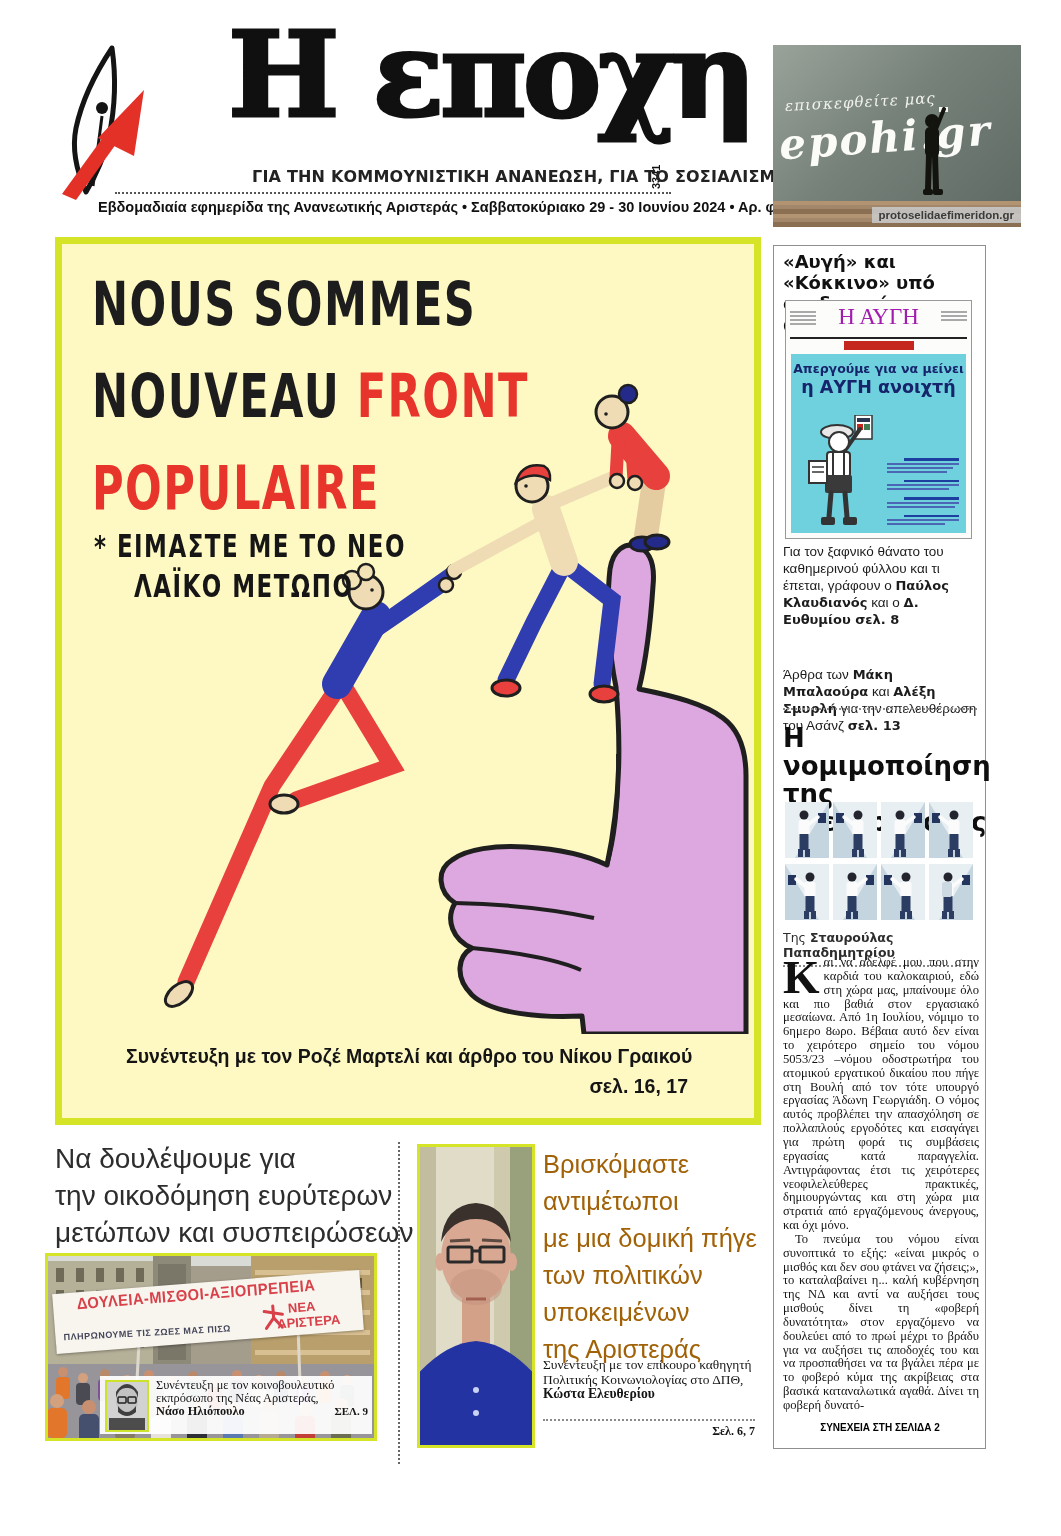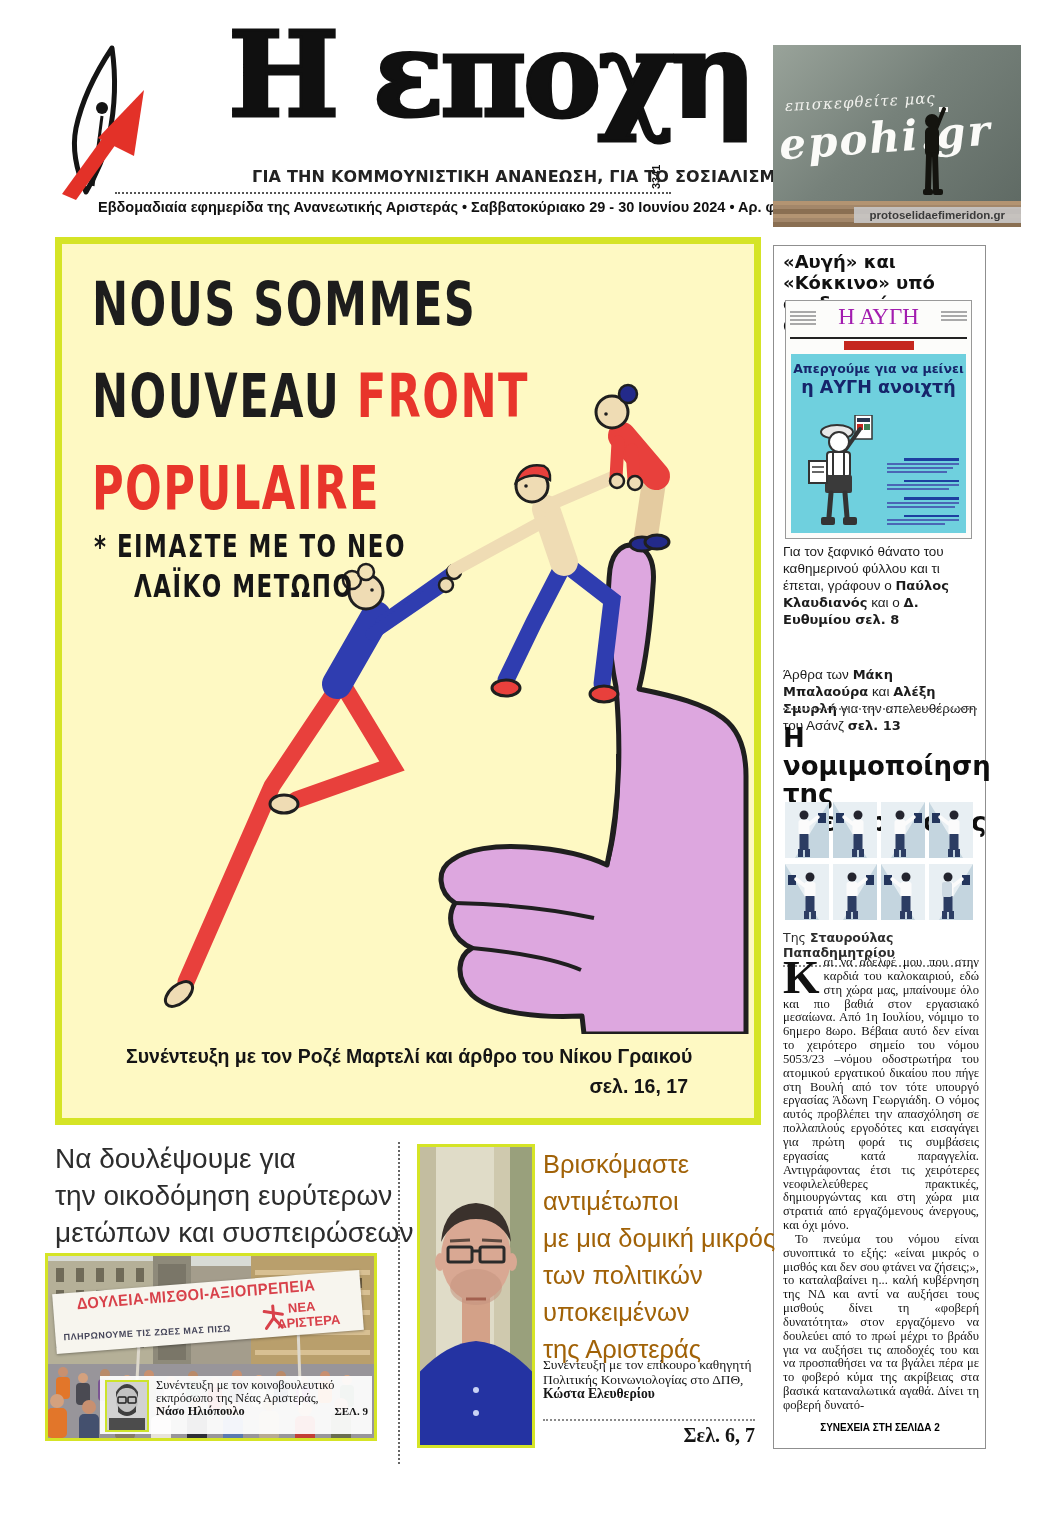--- a/index.html
+++ b/index.html
@@ -22,21 +22,21 @@
   #promo{left:773px;top:45px;width:248px;height:182px;overflow:hidden;
     background:linear-gradient(135deg,#99a39a 0%,#76817a 45%,#5d6862 100%);}
   #promo-visit{left:12px;top:48px;color:#f2f2ee;font-size:15px;font-style:italic;
     font-family:"DejaVu Serif",serif;transform:rotate(-3deg);letter-spacing:1px;}
   #promo-site{left:6px;top:68px;color:#fbfbf8;font-size:42px;font-style:italic;font-weight:bold;
     font-family:"DejaVu Serif",serif;transform:rotate(-4deg);letter-spacing:2px;}
   #promo-floor{left:0;bottom:0;width:248px;height:26px;
     background:repeating-linear-gradient(0deg,#8a6f52 0 5px,#a3876a 5px 9px,#b39472 9px 13px);}
   #promo-figure{left:150px;top:62px;}
   #promo-watermark{right:0;bottom:4px;background:rgba(200,200,200,.88);color:#3a3a3a;
-    font-weight:bold;font-size:11.5px;padding:2px 16px;}
+    font-weight:bold;font-size:11.5px;padding:2px 7px;}
 
   
   #feature{left:55px;top:237px;width:692px;height:874px;border:7px solid #d5e426;background:#fef9c3;}
   .fh-line{position:absolute;left:30px;white-space:nowrap;font-family:"DejaVu Sans",sans-serif;
     font-weight:bold;font-size:60px;line-height:1;letter-spacing:2px;transform:scaleX(.72);
     transform-origin:0 0;color:#1d1d1d;z-index:2;}
   .fh-red{color:#e8352b;}
   .fsub{position:absolute;white-space:nowrap;font-family:"DejaVu Sans",sans-serif;font-weight:bold;
     font-size:31px;letter-spacing:2px;transform:scaleX(.74);transform-origin:0 0;color:#161616;z-index:2;}
   #feature-illustration{left:92px;top:110px;z-index:1;}
@@ -111,21 +111,21 @@
 
   
   #bm-photo{left:417px;top:1144px;width:112px;height:298px;border:3px solid #d5e426;overflow:hidden;}
   .bm-h{position:absolute;left:543px;white-space:nowrap;font-size:25.5px;line-height:37.5px;
     color:#a16207;font-family:"Liberation Sans",sans-serif;}
   #bm-note{left:543px;top:1358px;width:215px;font-family:"Liberation Serif",serif;font-size:13.4px;
     line-height:14.6px;color:#141414;}
   #bm-note b{font-size:13.6px;}
   #bm-dots{left:543px;top:1419px;width:212px;border-top:2px dotted #8a8a8a;height:0;}
   #bm-page{left:543px;top:1424px;width:212px;text-align:right;font-family:"Liberation Serif",serif;
-    font-weight:bold;font-size:20px;color:#141414;}
+    font-weight:bold;font-size:12px;color:#141414;}
 </style>
 </head>
 <body>
 
 <div id="page">
 
   <svg class="abs" style="left:52px;top:44px;" width="100" height="156" viewBox="0 0 100 156">
     <path d="M60,4 C44,28 30,56 24,84 C20,104 24,126 34,148 C46,128 53,110 57,92 C63,64 64,32 60,4 Z" fill="#fefefe" stroke="#141414" stroke-width="5" stroke-linejoin="round"></path>
     <line x1="41" y1="142" x2="50" y2="72" stroke="#141414" stroke-width="3"></line>
     <circle cx="50" cy="64" r="6" fill="#141414"></circle>
@@ -531,21 +531,21 @@
       <rect x="28" y="100" width="24" height="15" rx="2" fill="none" stroke="#2a2a2a" stroke-width="3"></rect>
       <rect x="60" y="100" width="24" height="15" rx="2" fill="none" stroke="#2a2a2a" stroke-width="3"></rect>
       <line x1="52" y1="104" x2="60" y2="104" stroke="#2a2a2a" stroke-width="3"></line>
       <line x1="30" y1="94" x2="50" y2="93" stroke="#5d4a40" stroke-width="3"></line>
       <line x1="62" y1="93" x2="82" y2="94" stroke="#5d4a40" stroke-width="3"></line>
       <line x1="46" y1="152" x2="66" y2="152" stroke="#a3604f" stroke-width="3"></line>
     </svg>
   </div>
   <div class="bm-h" style="top:1146px;">Βρισκόμαστε</div>
   <div class="bm-h" style="top:1183px;">αντιμέτωποι</div>
-  <div class="bm-h" style="top:1220px;">με μια δομική μικρός</div>
+  <div class="bm-h" style="top:1220px;">με μια δομική πήγε</div>
   <div class="bm-h" style="top:1257px;">των πολιτικών</div>
   <div class="bm-h" style="top:1294px;">υποκειμένων</div>
   <div class="bm-h" style="top:1331px;">της Αριστεράς</div>
   <div class="abs" id="bm-note"><span>Συνέντευξη με τον επίκουρο καθηγητή Πολιτικής Κοινωνιολογίας στο ΔΠΘ, </span><br><b>Κώστα Ελευθερίου</b></div>
   <div class="abs" id="bm-dots"></div>
   <div class="abs" id="bm-page">Σελ. 6, 7</div>
 
 </div>
 
 </body></html>

